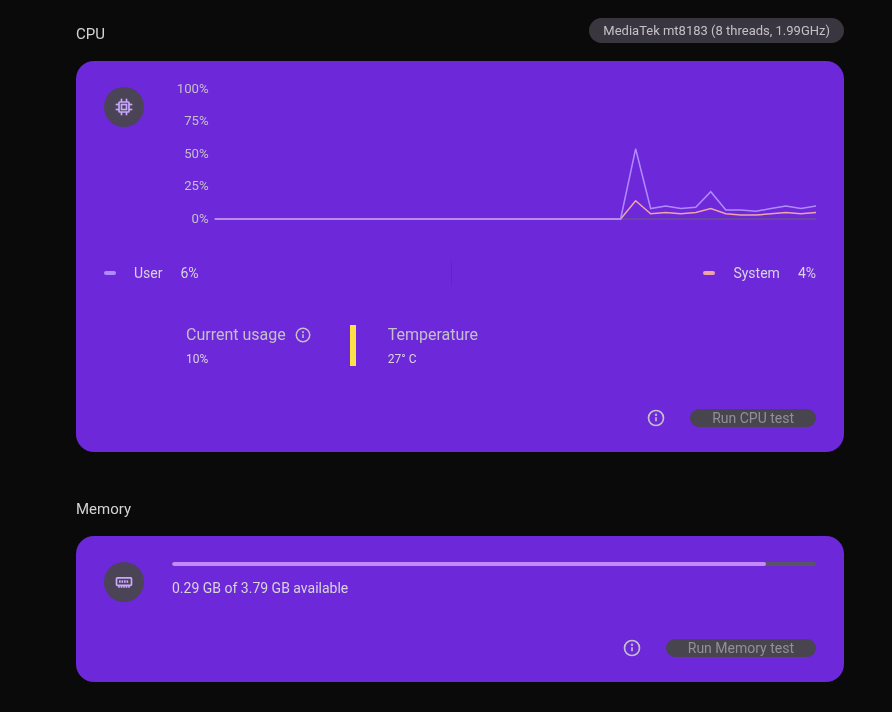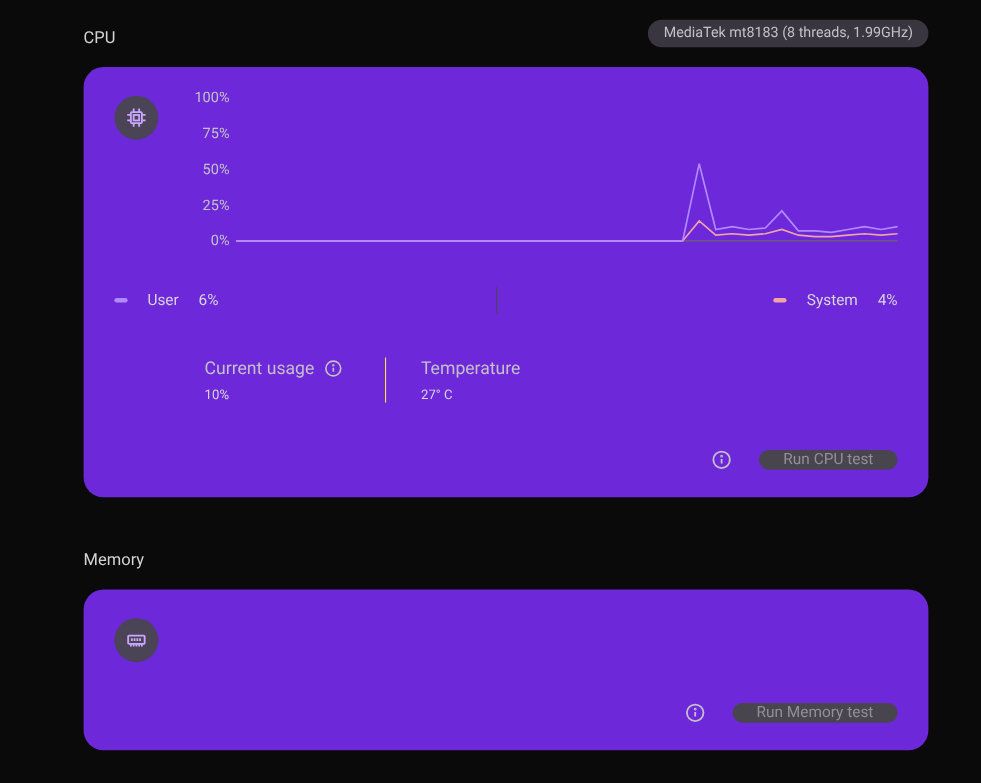--- a/index.html
+++ b/index.html
@@ -110,21 +110,21 @@
     .stats-row {
       display: flex;
       margin-top: 36px;
       padding: 4px 0 0 82px;
     }
     .stat {
       flex: 0 0 auto;
       padding-right: 38px;
     }
     .stat + .stat {
-      border-left: 1px solid #fde047;
+      border-left: 6px solid #fde047;
       padding-left: 32px;
     }
     .stat-label {
       font-size: 16px;
       color: #c4c0ca;
       display: flex;
       align-items: center;
       gap: 8px;
       margin-bottom: 8px;
     }
@@ -282,20 +282,26 @@
           <line x1="9" y1="16" x2="9" y2="19"></line>
         <line x1="12" y1="16" x2="12" y2="19"></line>
           <line x1="15" y1="16" x2="15" y2="19"></line>
         <line x1="18" y1="16" x2="18" y2="19"></line>
         <line x1="7" y1="10" x2="7" y2="13"></line>
           <line x1="10" y1="10" x2="10" y2="13"></line>
         <line x1="13" y1="10" x2="13" y2="13"></line>
           <line x1="16" y1="10" x2="16" y2="13"></line>
       </svg>
     </div>
+    <div class="memory-content">
+      <div class="progress-track">
+        <div class="progress-fill" style="width:92.3%; background:#c58af9"></div>
+      </div>
+      <div class="memory-text">0.29 GB of 3.79 GB available</div>
+    </div>
   </div>
   <div class="card-footer">
     <svg class="info-lg" viewBox="0 0 24 24" fill="none" stroke="#c4c0ca" stroke-width="2">
         <circle cx="12" cy="12" r="9"></circle>
         <line x1="12" y1="11" x2="12" y2="16"></line>
         <circle cx="12" cy="8" r="0.5" fill="#c4c0ca"></circle>
       </svg>
     <button class="btn">Run Memory test</button>
   </div>
 </div>

